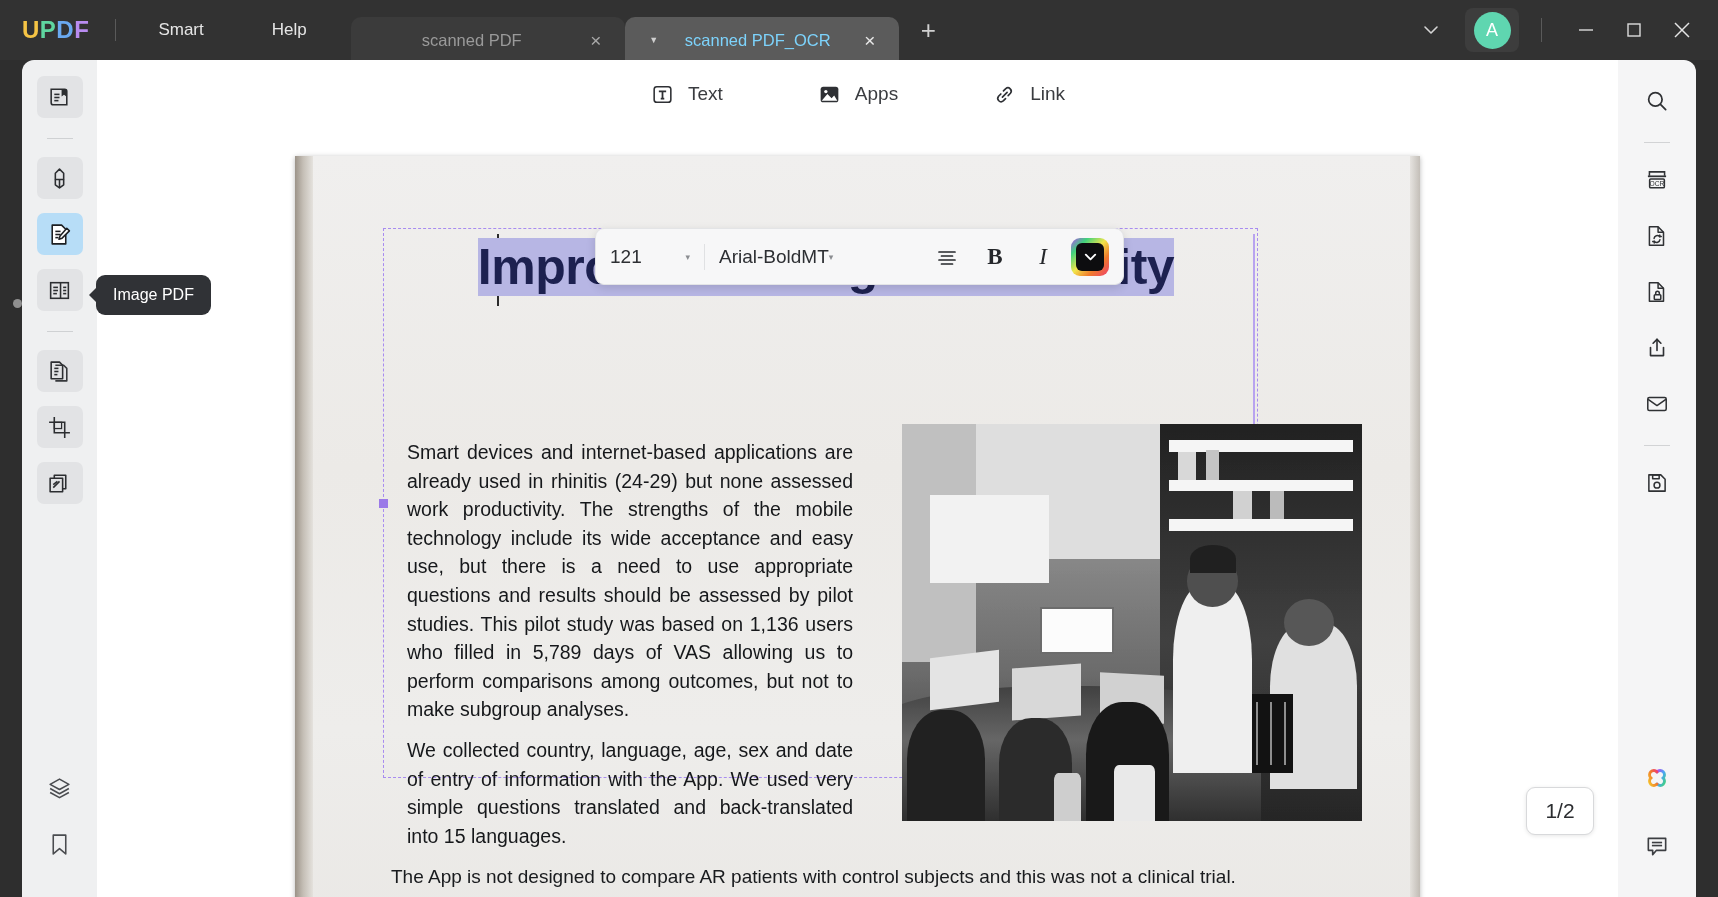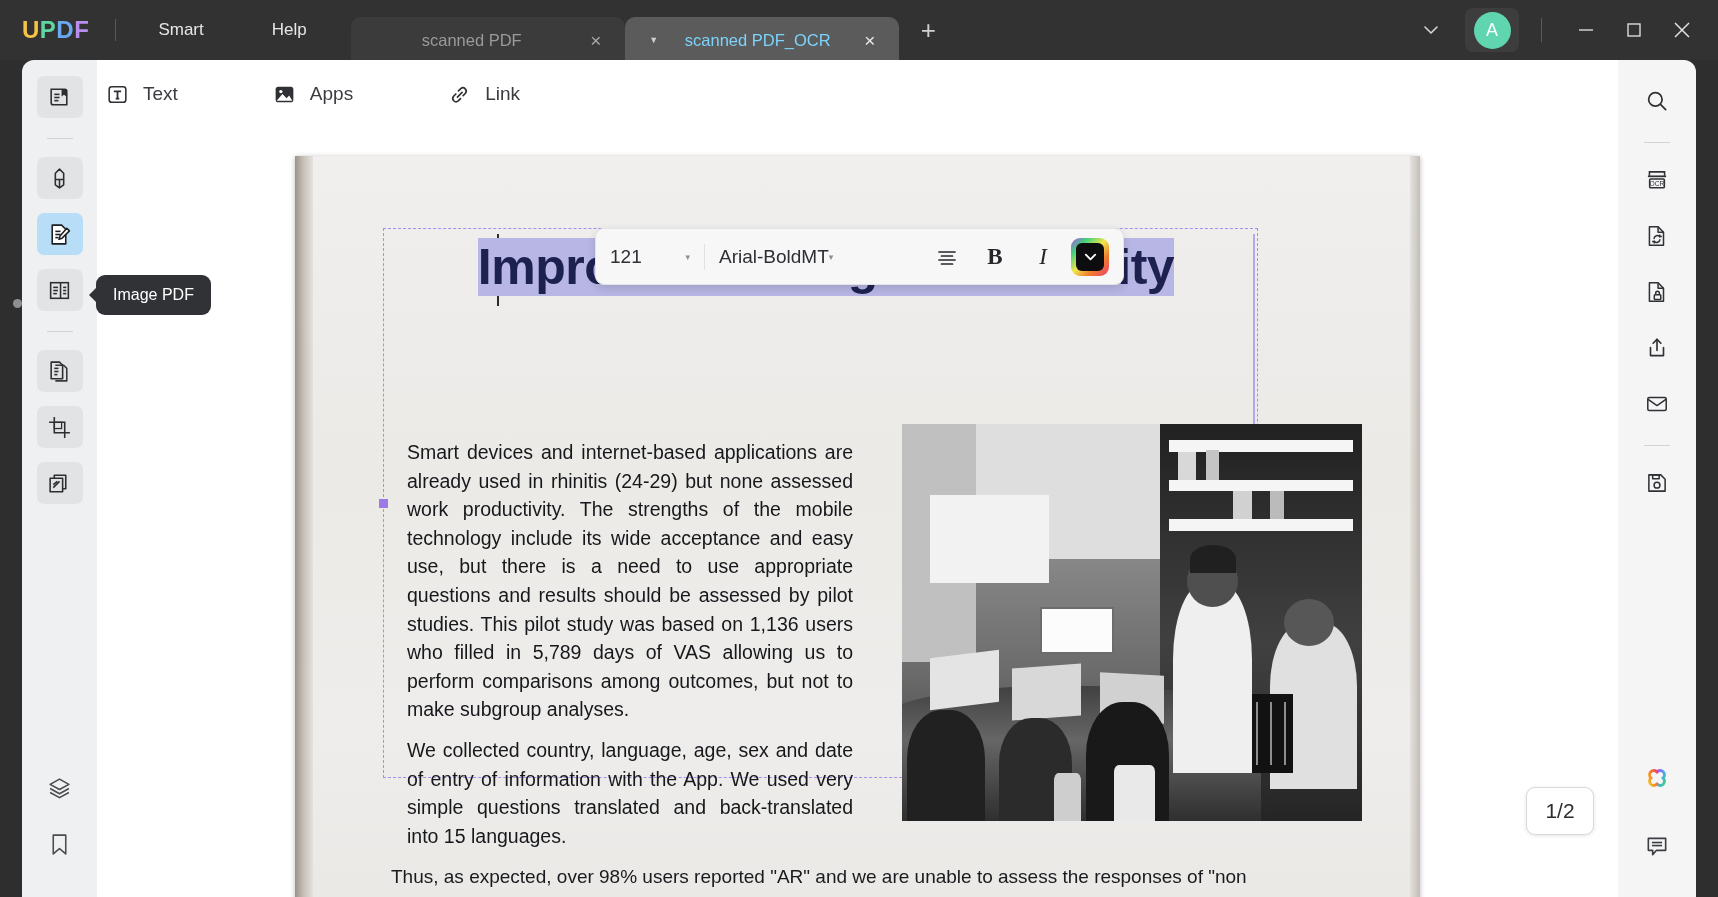--- a/index.html
+++ b/index.html
@@ -145,21 +145,21 @@
     border-right:8px solid #303236;
   }
 
   
   .content {
     position:absolute; top:0; left:97px; right:100px; height:837px;
     background:#ffffff;
     overflow:hidden;
   }
   .mode-bar {
-    height:68px; display:flex; align-items:center; 
+    height:68px; display:flex; align-items:center; justify-content:center;
     gap:78px; background:#ffffff;
   }
   .mode-btn {
     display:flex; align-items:center; gap:13px;
     font-size:19px; color:#3a3c40; cursor:pointer;
     padding:5px 8px; border-radius:6px;
   }
 
   
   .canvas {
@@ -560,20 +560,21 @@
             <div class="pi" style="left:76%;top:68%;width:9%;height:20%;background:#1e1e1e;"></div>
             <div class="pi" style="left:77%;top:70%;width:2px;height:16%;background:#8d8d8b;"></div>
             <div class="pi" style="left:80%;top:70%;width:2px;height:16%;background:#8d8d8b;"></div>
             <div class="pi" style="left:83%;top:70%;width:2px;height:16%;background:#8d8d8b;"></div>
             <div class="pi" style="left:46%;top:86%;width:9%;height:14%;background:#dedede;border-radius:12% 12% 0 0;"></div>
             <div class="pi" style="left:33%;top:88%;width:6%;height:12%;background:#c6c6c4;border-radius:16% 16% 0 0;"></div>
           </div>
         </div>
 
         <div class="doc-lower">
+          <div>The App is not designed to compare AR patients with control subjects and this was not a clinical trial.</div>
           <div>Thus, as expected, over 98% users reported "AR" and we are unable to assess the responses of "non</div>
 
         </div>
 
       </div>
     </div>
 
     <div class="fmt-bar">
       <div class="fmt-field fmt-size">
         <span class="fmt-val">121</span>

